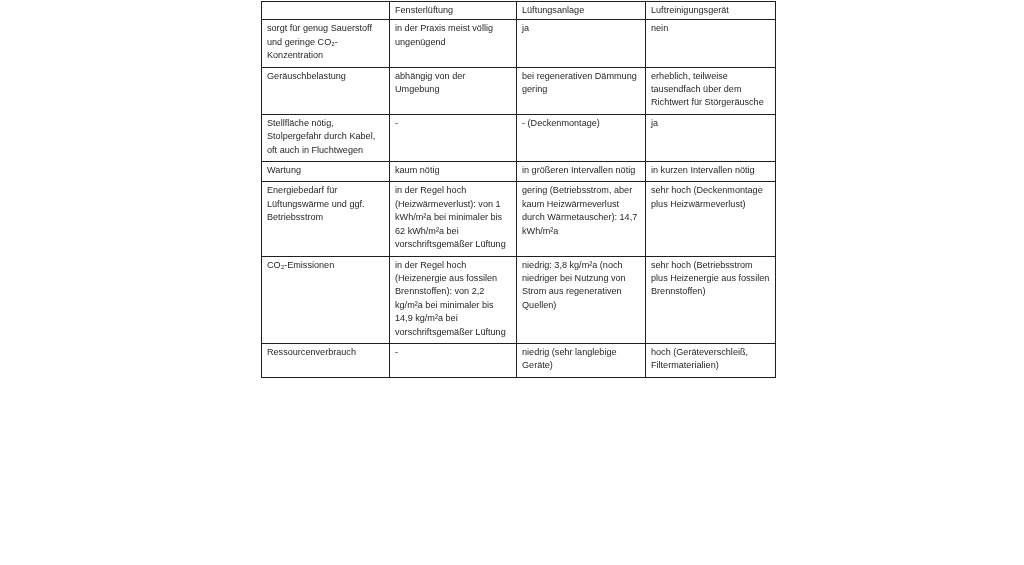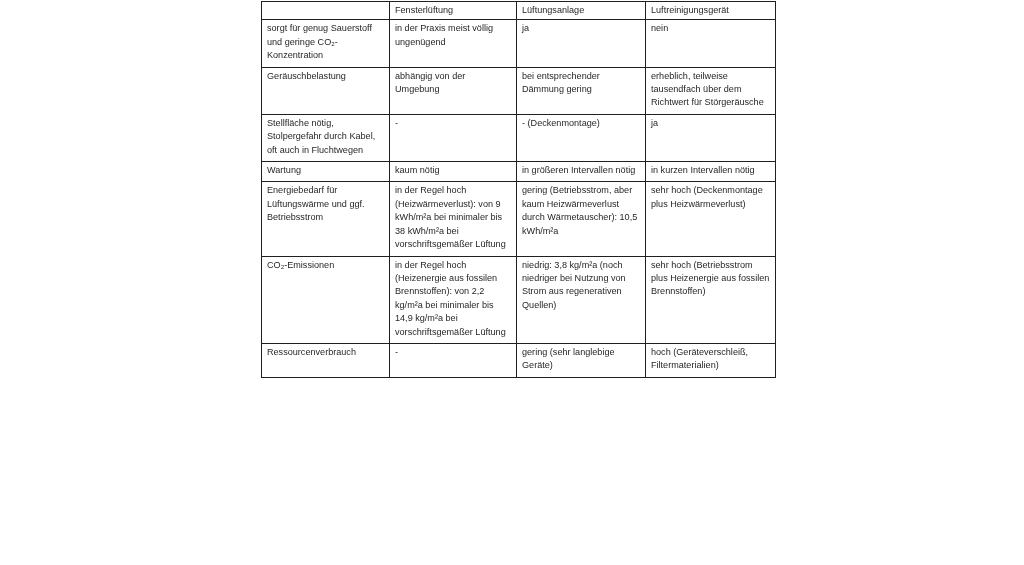--- a/index.html
+++ b/index.html
@@ -86,49 +86,49 @@
       <tbody id="table-body">
           <tr>
             <td>sorgt für genug Sauerstoff und geringe CO₂-Konzentration</td>
             <td>in der Praxis meist völlig ungenügend</td>
             <td>ja</td>
             <td>nein</td>
           </tr>
           <tr>
             <td>Geräuschbelastung</td>
             <td>abhängig von der Umgebung</td>
-            <td>bei entsprechender Dämmung gering</td>
+            <td>bei regenerativen Dämmung gering</td>
             <td>erheblich, teilweise tausendfach über dem Richtwert für Störgeräusche</td>
           </tr>
           <tr>
             <td>Stellfläche nötig, Stolpergefahr durch Kabel, oft auch in Fluchtwegen</td>
             <td>-</td>
             <td>- (Deckenmontage)</td>
             <td>ja</td>
           </tr>
           <tr>
             <td>Wartung</td>
             <td>kaum nötig</td>
             <td>in größeren Intervallen nötig</td>
             <td>in kurzen Intervallen nötig</td>
           </tr>
           <tr>
             <td>Energiebedarf für Lüftungswärme und ggf. Betriebsstrom</td>
-            <td>in der Regel hoch (Heizwärmeverlust): von 9 kWh/m²a bei minimaler bis 38 kWh/m²a bei vorschriftsgemäßer Lüftung</td>
-            <td>gering (Betriebsstrom, aber kaum Heizwärmeverlust durch Wärmetauscher): 10,5 kWh/m²a</td>
+            <td>in der Regel hoch (Heizwärmeverlust): von 1 kWh/m²a bei minimaler bis 62 kWh/m²a bei vorschriftsgemäßer Lüftung</td>
+            <td>gering (Betriebsstrom, aber kaum Heizwärmeverlust durch Wärmetauscher): 14,7 kWh/m²a</td>
             <td>sehr hoch (Deckenmontage plus Heizwärmeverlust)</td>
           </tr>
           <tr>
             <td>CO₂-Emissionen</td>
             <td>in der Regel hoch (Heizenergie aus fossilen Brennstoffen): von 2,2 kg/m²a bei minimaler bis 14,9 kg/m²a bei vorschriftsgemäßer Lüftung</td>
             <td>niedrig: 3,8 kg/m²a (noch niedriger bei Nutzung von Strom aus regenerativen Quellen)</td>
             <td>sehr hoch (Betriebsstrom plus Heizenergie aus fossilen Brennstoffen)</td>
           </tr>
           <tr>
             <td>Ressourcenverbrauch</td>
             <td>-</td>
-            <td>gering (sehr langlebige Geräte)</td>
+            <td>niedrig (sehr langlebige Geräte)</td>
             <td>hoch (Geräteverschleiß, Filtermaterialien)</td>
           </tr>
         </tbody>
     </table>
   </div>
 </div>
 
 </body></html>

